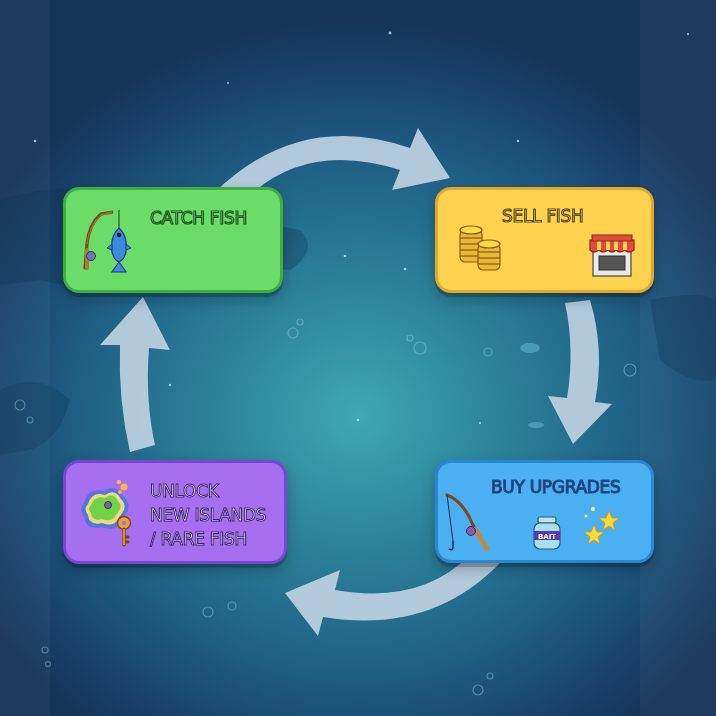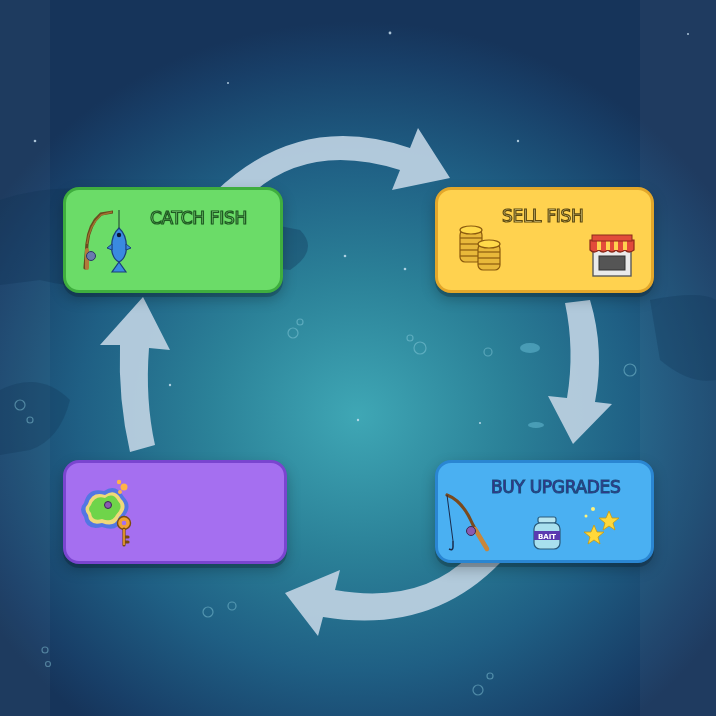--- a/index.html
+++ b/index.html
@@ -189,20 +189,23 @@
     <circle cx="46" cy="10" r="3.5" fill="#ffb347"></circle>
       <circle cx="41" cy="5" r="2.2" fill="#ffb347"></circle>
       <circle cx="42" cy="15" r="2" fill="#ffb347"></circle>
   </svg>
   <svg class="icon" style="left:48px;top:52px;width:22px;height:32px;" viewBox="0 0 22 32">
     <circle cx="10" cy="8" r="6.5" fill="#f0a030" stroke="#7a4a10" stroke-width="1.4"></circle>
     <circle cx="10" cy="8" r="2.3" fill="#a56ff0"></circle>
     <path d="M10 14 L10 30 M10 22 L14 22 M10 27 L14 27" stroke="#7a4a10" stroke-width="3.2" stroke-linecap="round"></path>
     <path d="M10 14 L10 30" stroke="#f0a030" stroke-width="1.6"></path>
   </svg>
+  <div class="card-title">UNLOCK
+NEW ISLANDS
+/ RARE FISH</div>
 </div>
 
 <div class="card card-blue">
   <svg class="icon" style="left:5px;top:28px;width:50px;height:62px;" viewBox="0 0 50 62">
     <path d="M4 4 Q20 10 30 34 L44 58" fill="none" stroke="#7a4a1e" stroke-width="3.2" stroke-linecap="round"></path>
     <path d="M32 38 L44 58" stroke="#c8863a" stroke-width="4.5" stroke-linecap="round"></path>
     <circle cx="28" cy="40" r="4.5" fill="#8a5ab0" stroke="#3a2a50" stroke-width="1"></circle>
     <line x1="4" y1="4" x2="10" y2="50" stroke="#1a2a4a" stroke-width="1"></line>
     <path d="M10 50 L10 56 Q10 60 6 58" fill="none" stroke="#1a2a4a" stroke-width="1.5"></path>
   </svg>

